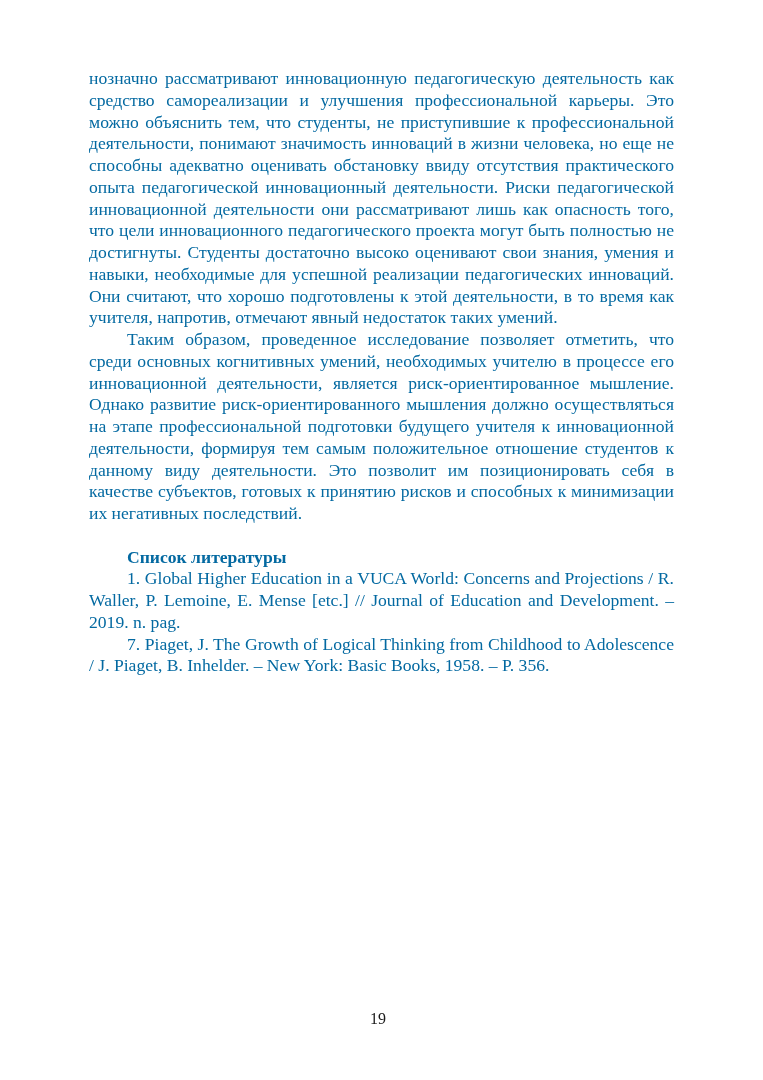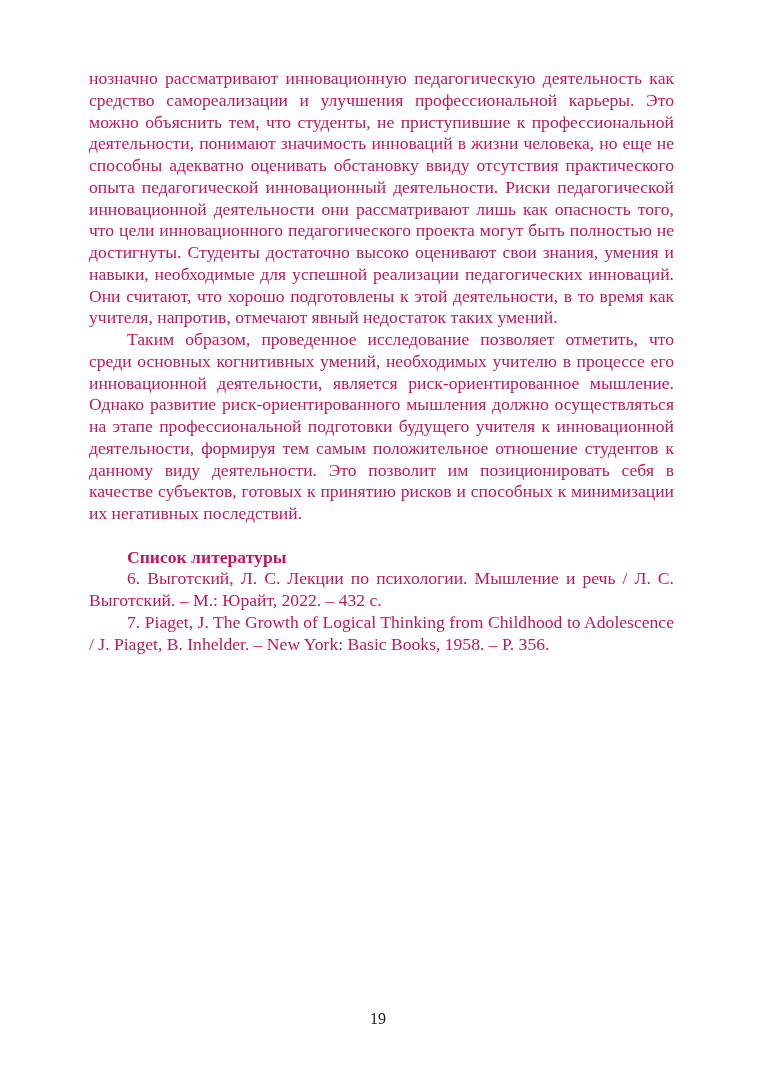--- a/index.html
+++ b/index.html
@@ -5,21 +5,21 @@
   html, body { margin: 0; padding: 0; background: #ffffff; }
   body { width: 763px; height: 1080px; position: relative; overflow: hidden; }
   .page {
     position: absolute;
     left: 89px;
     top: 68px;
     width: 585px;
     font-family: "Liberation Serif", "DejaVu Serif", serif;
     font-size: 17.6px;
     line-height: 21.75px;
-    color: #be185d;
+    color: #0369a1;
   }
   .page p {
     margin: 0;
     text-align: justify;
     hyphens: manual;
   }
   .indent { text-indent: 38px; }
   .spacer { height: 21.75px; }
   .heading {
     font-weight: bold;
@@ -40,18 +40,18 @@
 </style>
 </head>
 <body>
 
 <div class="page">
   <p>нозначно рассматривают инновационную педагогическую деятельность как средство самореализации и улучшения профессиональной карьеры. Это можно объяснить тем, что студенты, не приступившие к профессиональной деятельности, понимают значимость инноваций в жизни человека, но еще не способны адекватно оценивать обстановку ввиду отсутствия практического опыта педагогической инновационный деятельности. Риски педагогической инновационной деятельности они рассматривают лишь как опасность того, что цели инновационного педагогического проекта могут быть полностью не достигнуты. Студенты достаточно высоко оценивают свои знания, умения и навыки, необходимые для успешной реализации педагогических инноваций. Они считают, что хорошо подготовлены к этой деятельности, в то время как учителя, напротив, отмечают явный недостаток таких умений.</p>
   <p class="indent">Таким образом, проведенное исследование позволяет отметить, что среди основных когнитивных умений, необходимых учителю в процессе его инновационной деятельности, является риск-ориентированное мышление. Однако развитие риск-ориентированного мышления должно осуществляться на этапе профессиональной подготовки будущего учителя к инновационной деятельности, формируя тем самым положительное отношение студентов к данному виду деятельности. Это позволит им позиционировать себя в качестве субъектов, готовых к принятию рисков и способных к минимизации их негативных последствий.</p>
   <div class="spacer"></div>
   <p class="heading">Список литературы</p>
   <div>
-    <p class="ref">6. Выготский, Л. С. Лекции по психологии. Мышление и речь / Л. С. Выготский. – М.: Юрайт, 2022. – 432 с.</p>
+    <p class="ref">1. Global Higher Education in a VUCA World: Concerns and Projections / R. Waller, P. Lemoine, E. Mense [etc.] // Journal of Education and Develop­ment. –2019. n. pag.</p>
     <p class="ref">7. Piaget, J. The Growth of Logical Thinking from Childhood to Adoles­cence / J. Piaget, B. Inhelder. – New York: Basic Books, 1958. – P. 356.</p>
   </div>
 </div>
 
 <div class="page-number">19</div>
 
 </body></html>

